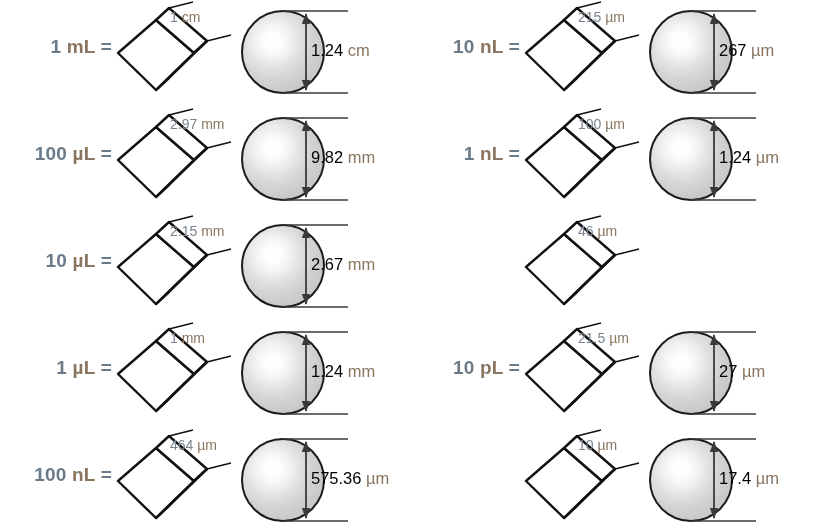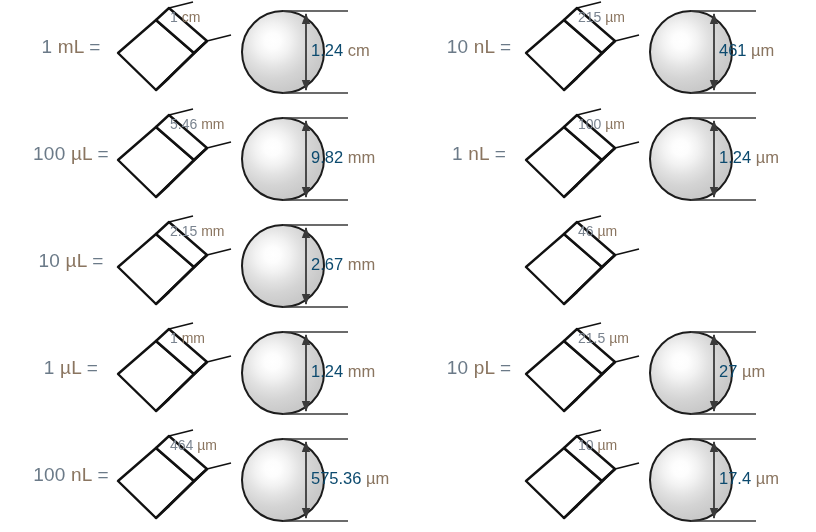--- a/index.html
+++ b/index.html
@@ -29,28 +29,29 @@
 
   .row {
     position: absolute;
     left: 0;
     width: 408px;
     height: 107px;
   }
 
   .vol-label {
     position: absolute;
-    left: 15px;
+    left: 0;
     width: 112px;
     top: 36px;
-    text-align: center;
+    text-align: right;
     font-size: 19px;
     color: #6b7a88;
     letter-spacing: 0.2px;
     white-space: nowrap;
+    font-weight: bold;
   }
   .vol-label .unit { color: #8a7560; }
 
   .cube-wrap {
     position: absolute;
     left: 112px;
     top: 0;
     width: 125px;
     height: 107px;
   }
@@ -98,21 +99,21 @@
     top: 0;
   }
   .dia-label {
     position: absolute;
     left: 75px;
     top: 41px;
     font-size: 16.5px;
     color: #8a7560;
     white-space: nowrap;
   }
-  .dia-label .num { color: #0c4a6e; }
+  .dia-label .num { color: #000000; }
 </style>
 </head>
 <body>
 
 <div id="diagram">
   <div class="col col-left">
       <div class="row" style="top: 0px;">
         <div class="vol-label"><span class="num">1</span><span class="unit"> mL</span><span> =</span></div>
         <div class="cube-wrap">
           <svg class="cube-svg" width="125" height="107" viewBox="0 0 125 107">
@@ -143,21 +144,21 @@
         <div class="cube-wrap">
           <svg class="cube-svg" width="125" height="107" viewBox="0 0 125 107">
             <polygon points="6,53 44,20 82,53 44,90" fill="#ffffff" stroke="#111111" stroke-width="2.4" stroke-linejoin="round"></polygon>
             <polygon points="44,20 57,8 95,41 82,53" fill="#ffffff" stroke="#111111" stroke-width="2.4" stroke-linejoin="round"></polygon>
             <polygon points="82,53 95,41 57,78 44,90" fill="#d2d0cb" stroke="#111111" stroke-width="2.4" stroke-linejoin="round"></polygon>
             <g>
               <line x1="57" y1="8" x2="81" y2="2" stroke="#111111" stroke-width="1.5"></line>
               <line x1="95" y1="41" x2="119" y2="35" stroke="#111111" stroke-width="1.5"></line>
             </g>
           </svg>
-          <div class="edge-label"><span class="num">5.46</span><span class="unit"> mm</span></div>
+          <div class="edge-label"><span class="num">2.97</span><span class="unit"> mm</span></div>
         </div>
         <div class="sphere-wrap">
           <div class="sphere"></div>
           <svg class="dim-svg" width="172" height="107" viewBox="0 0 172 107">
             <line x1="47" y1="11" x2="112" y2="11" stroke="#3a3a3a" stroke-width="1.4"></line>
             <line x1="47" y1="93" x2="112" y2="93" stroke="#3a3a3a" stroke-width="1.4"></line>
             <line x1="70" y1="14" x2="70" y2="90" stroke="#3a3a3a" stroke-width="1.8"></line>
             <polygon points="70,13 65.8,24 74.2,24" fill="#3a3a3a"></polygon>
             <polygon points="70,91 65.8,80 74.2,80" fill="#3a3a3a"></polygon>
           </svg>
@@ -260,21 +261,21 @@
         </div>
         <div class="sphere-wrap">
           <div class="sphere"></div>
           <svg class="dim-svg" width="172" height="107" viewBox="0 0 172 107">
             <line x1="47" y1="11" x2="112" y2="11" stroke="#3a3a3a" stroke-width="1.4"></line>
             <line x1="47" y1="93" x2="112" y2="93" stroke="#3a3a3a" stroke-width="1.4"></line>
             <line x1="70" y1="14" x2="70" y2="90" stroke="#3a3a3a" stroke-width="1.8"></line>
             <polygon points="70,13 65.8,24 74.2,24" fill="#3a3a3a"></polygon>
             <polygon points="70,91 65.8,80 74.2,80" fill="#3a3a3a"></polygon>
           </svg>
-          <div class="dia-label"><span class="num">461</span><span class="unit"> µm</span></div>
+          <div class="dia-label"><span class="num">267</span><span class="unit"> µm</span></div>
         </div>
       </div>
       <div class="row" style="top: 107px;">
         <div class="vol-label"><span class="num">1</span><span class="unit"> nL</span><span> =</span></div>
         <div class="cube-wrap">
           <svg class="cube-svg" width="125" height="107" viewBox="0 0 125 107">
             <polygon points="6,53 44,20 82,53 44,90" fill="#ffffff" stroke="#111111" stroke-width="2.4" stroke-linejoin="round"></polygon>
             <polygon points="44,20 57,8 95,41 82,53" fill="#ffffff" stroke="#111111" stroke-width="2.4" stroke-linejoin="round"></polygon>
             <polygon points="82,53 95,41 57,78 44,90" fill="#d2d0cb" stroke="#111111" stroke-width="2.4" stroke-linejoin="round"></polygon>
             <g>

